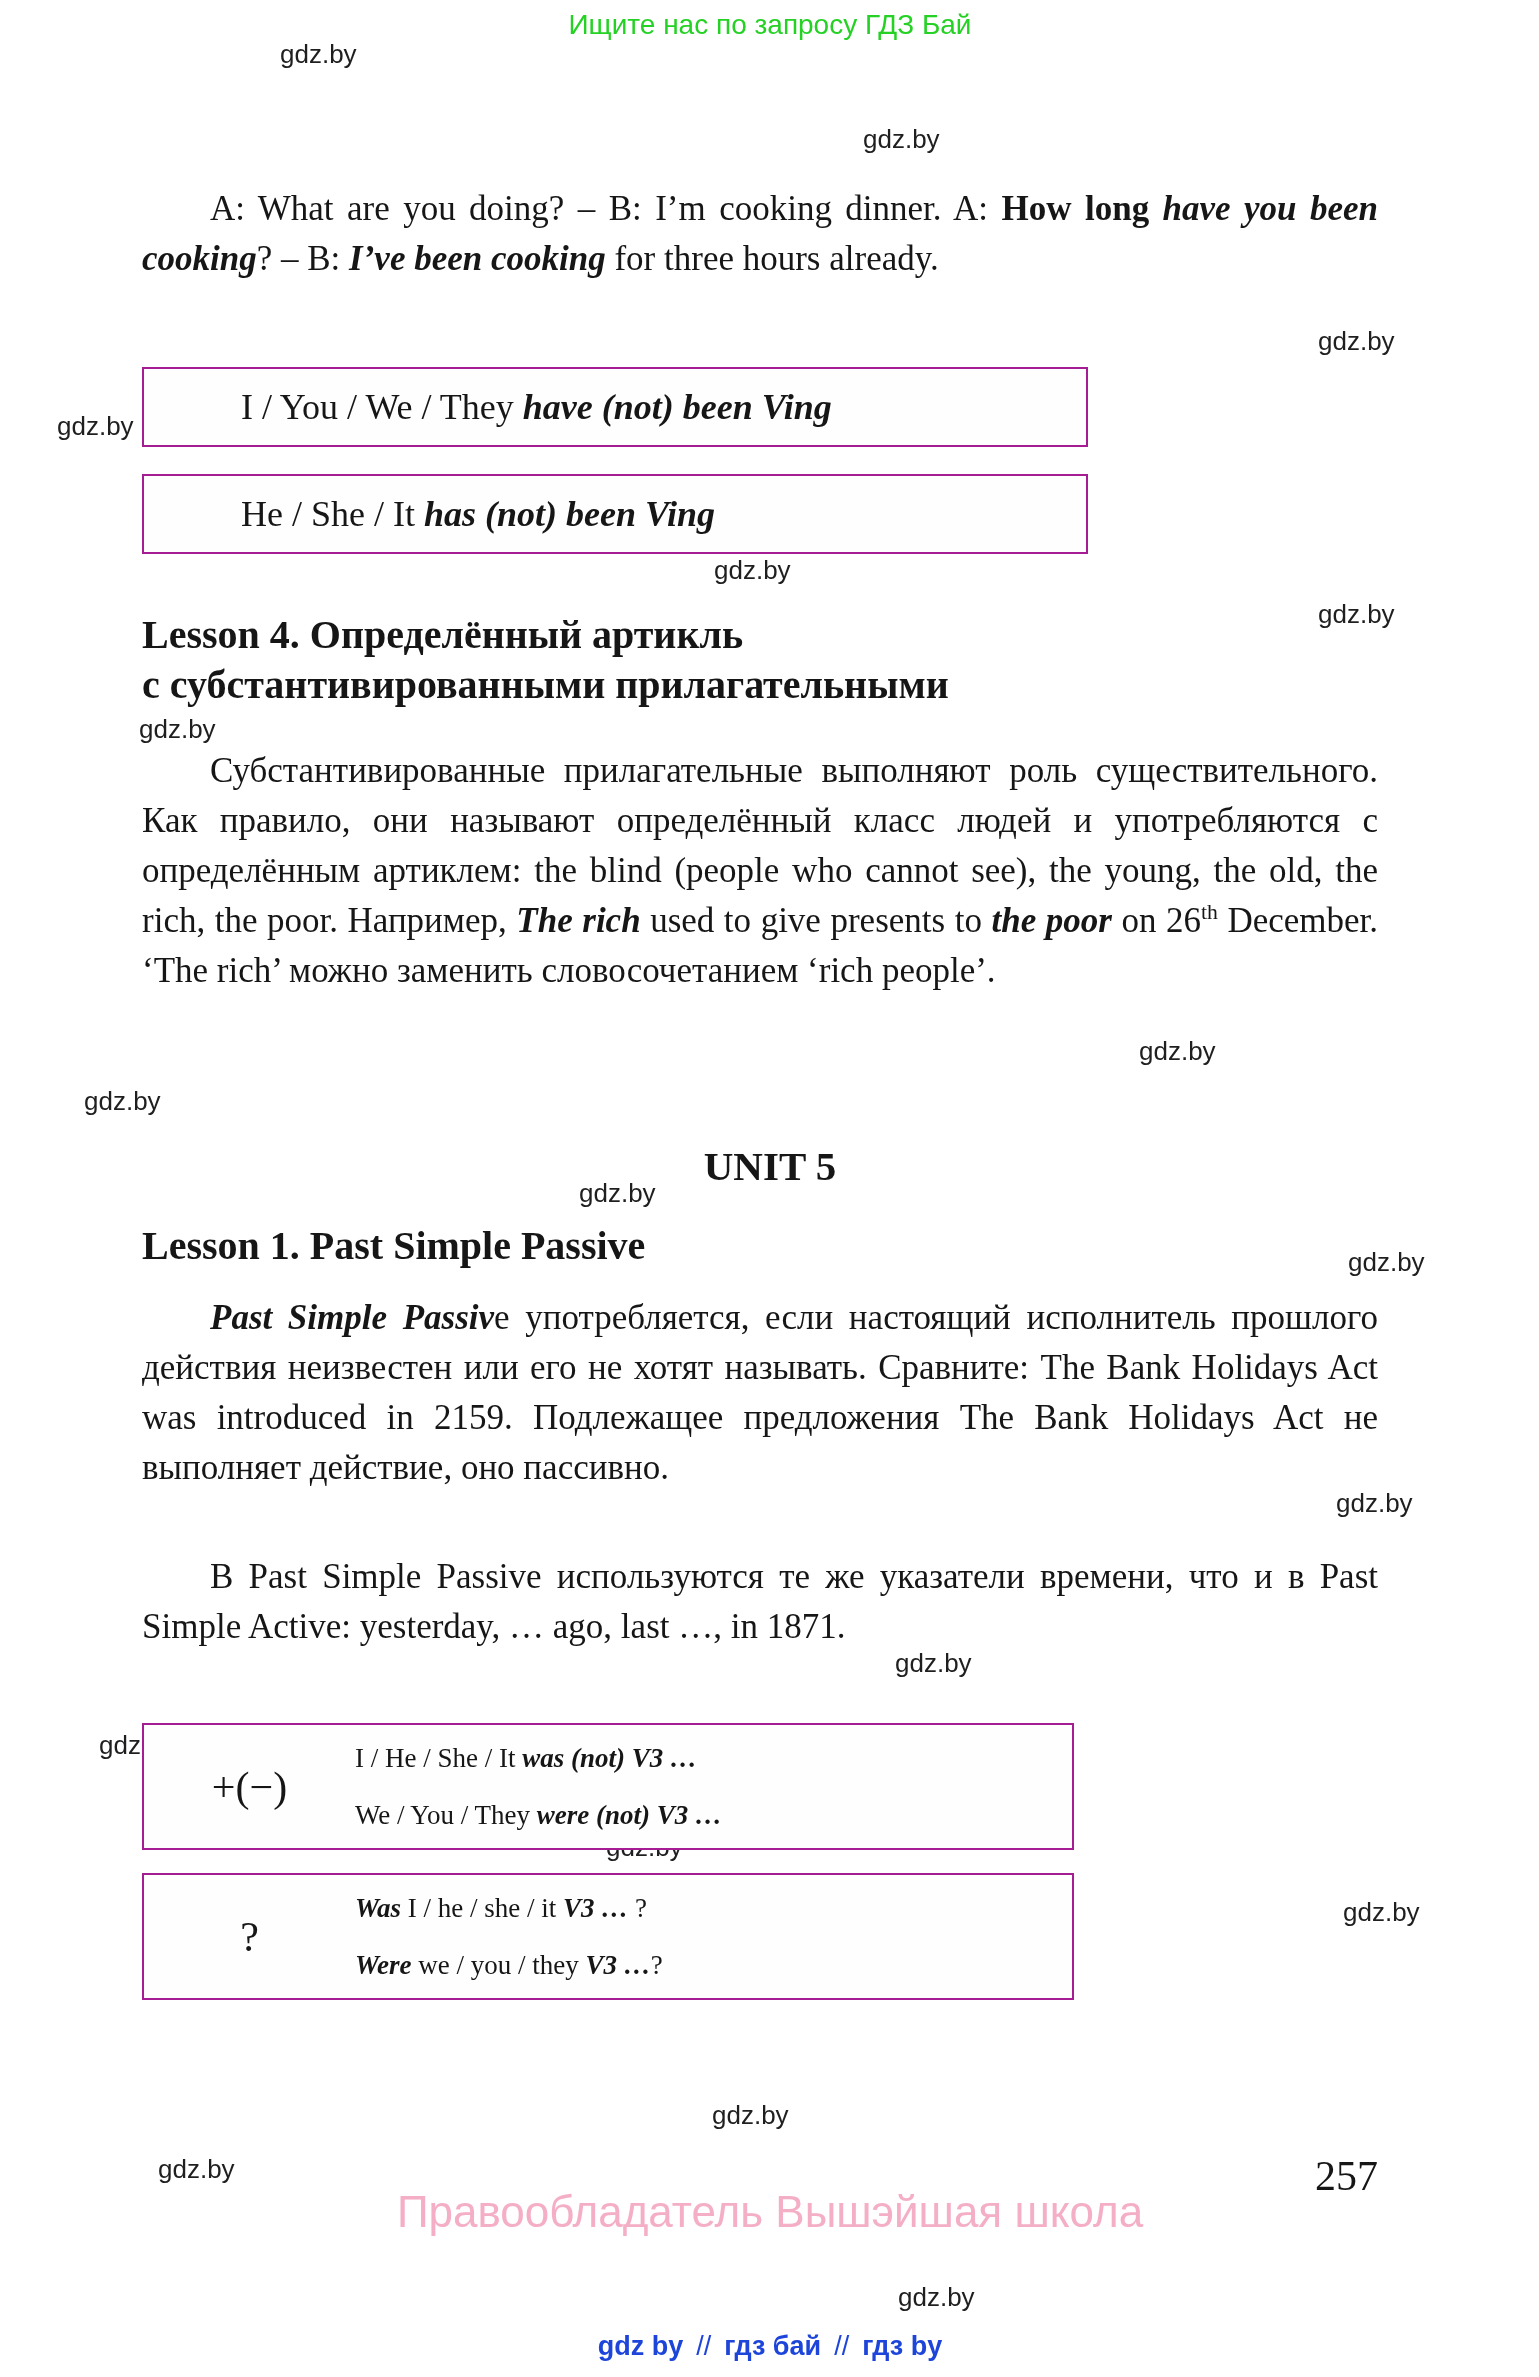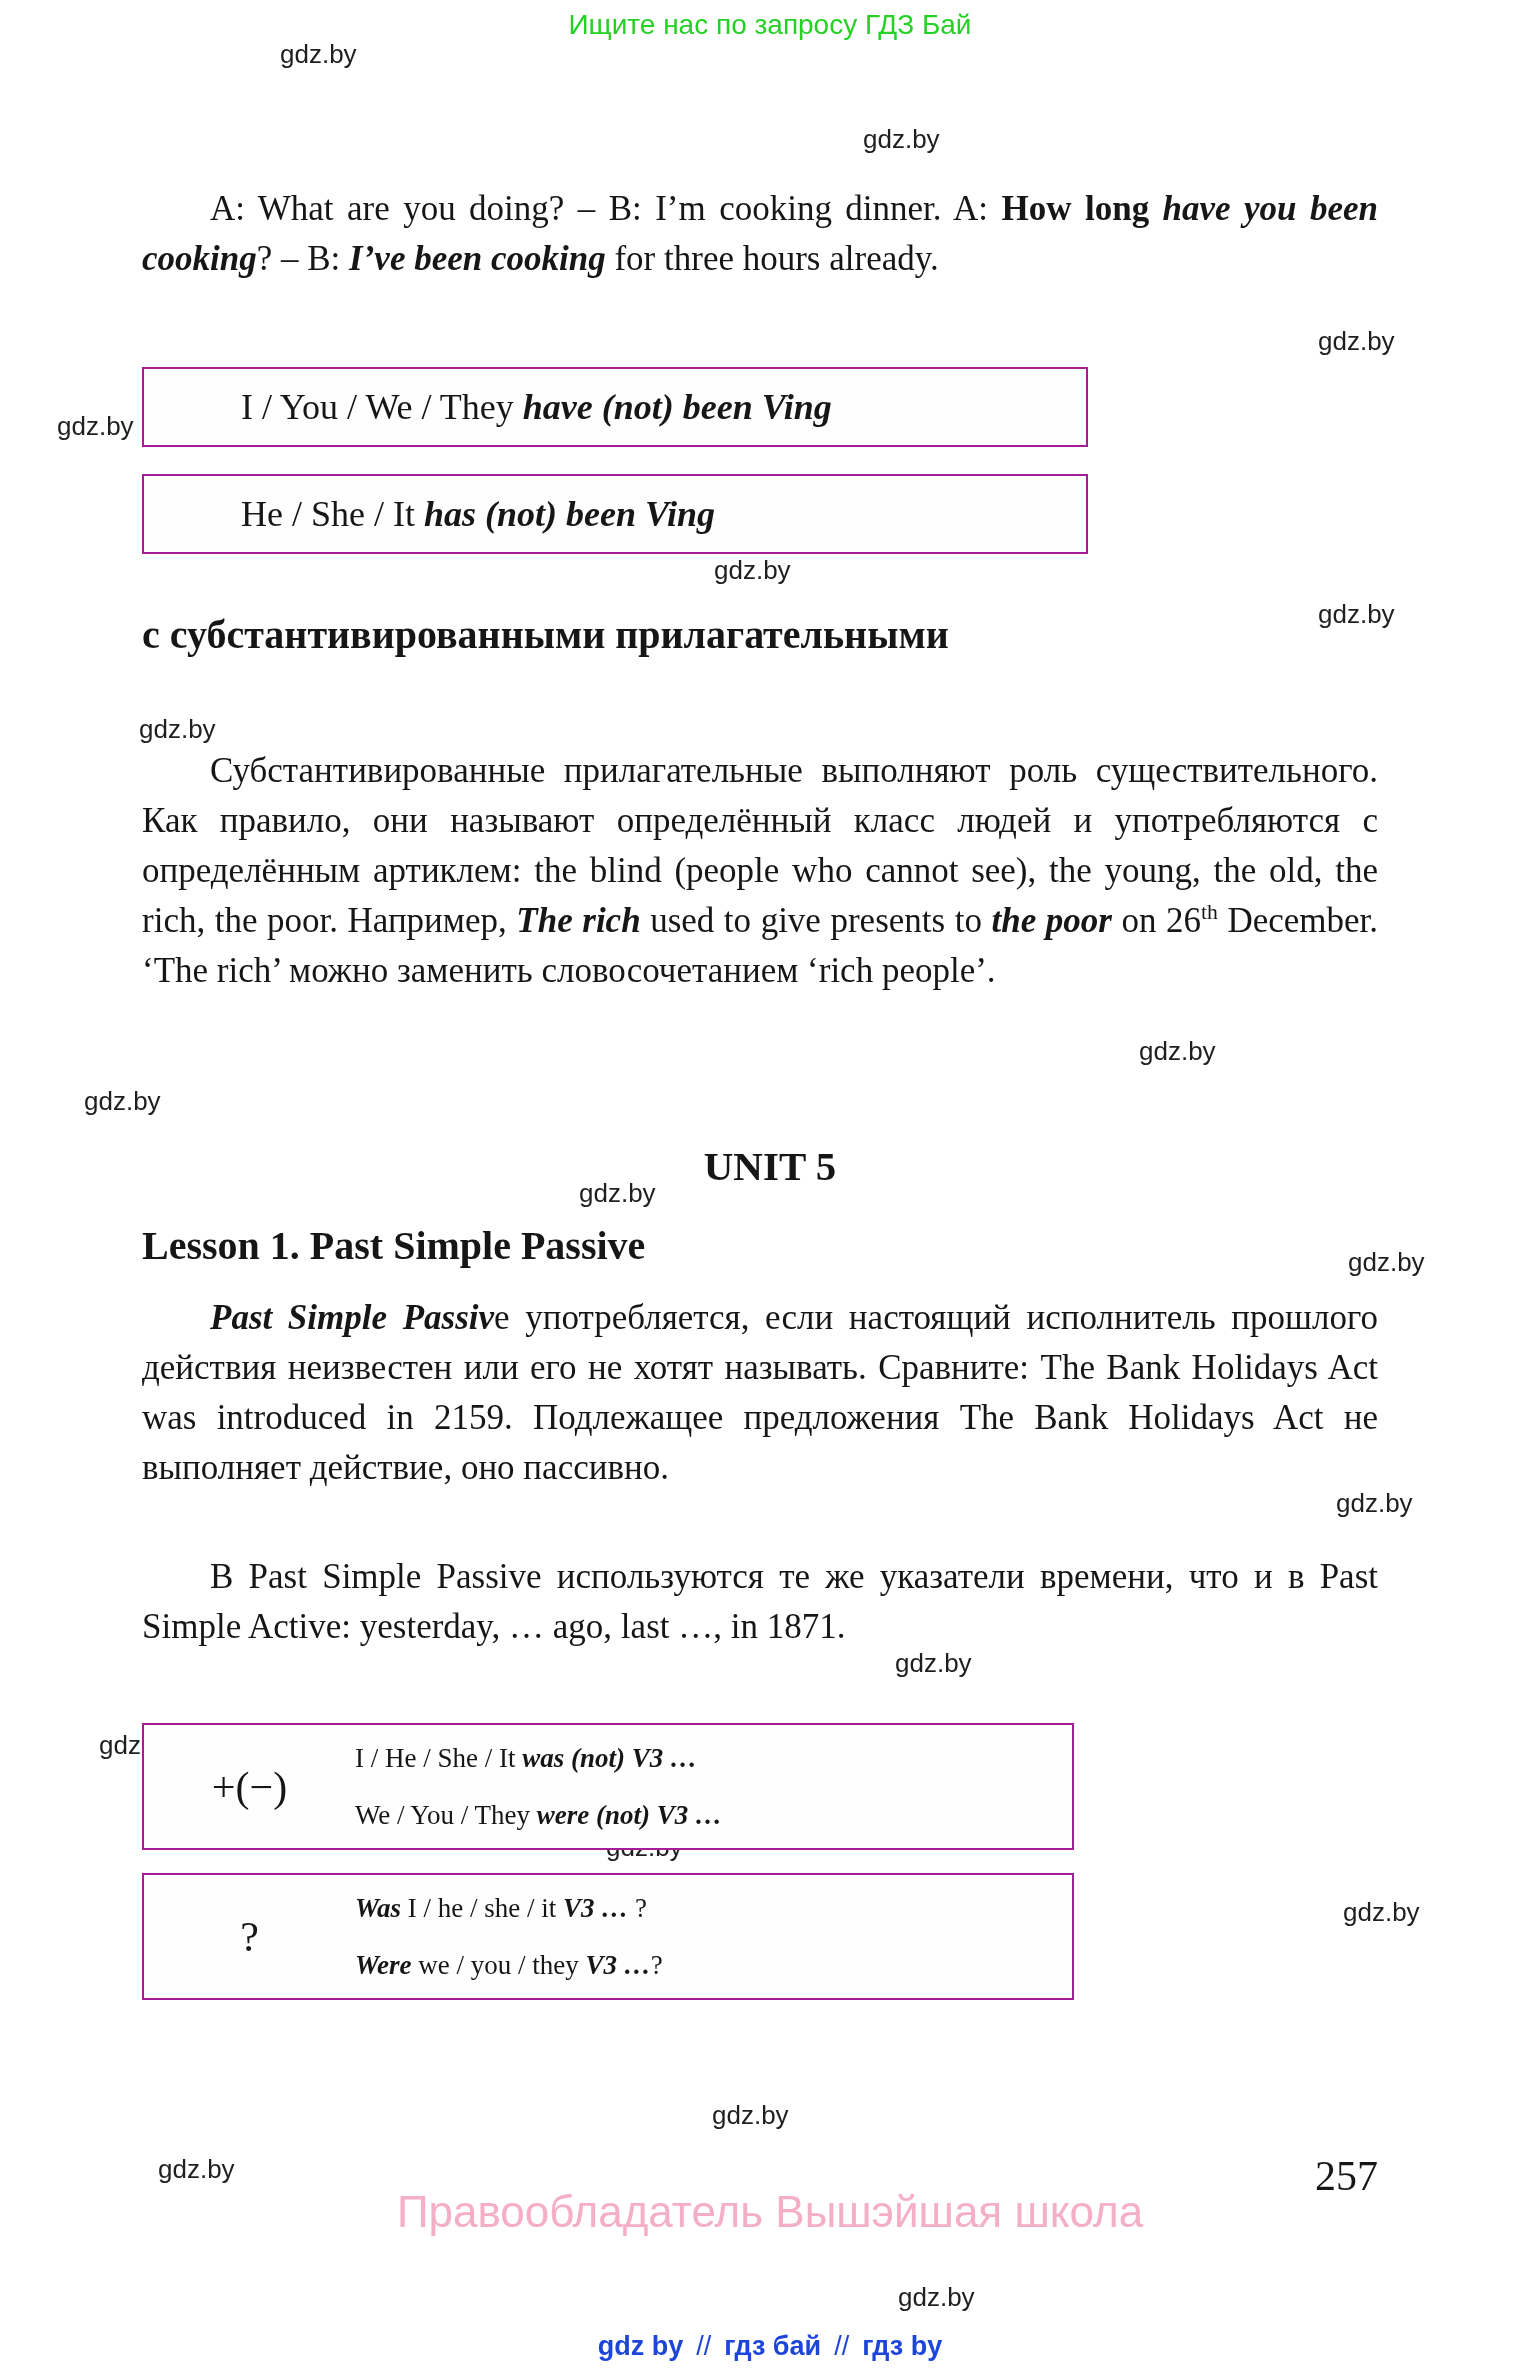--- a/index.html
+++ b/index.html
@@ -112,20 +112,21 @@
 
   <div class="gbox rbox" style="top:367px;">
     <div><span>I / You / We / They </span><span class="bi">have (not) been Ving</span></div>
   </div>
 
   <div class="gbox rbox" style="top:474px;">
     <div><span>He / She / It </span><span class="bi">has (not) been Ving</span></div>
   </div>
 
   <h2 class="heading" style="top:610px;">
+    <div>Lesson 4. Определённый артикль</div>
     <div>с субстантивированными прилагательными</div>
   </h2>
 
   <p class="body-par" style="top:746px;"><span>Субстантивированные прилагательные выполняют роль существительного. Как правило, они называют определённый класс людей и употребляются с определённым артиклем: the blind (people who cannot see), the young, the old, the rich, the poor. Например, </span><span class="bi">The rich</span><span> used to give presents to </span><span class="bi">the poor</span><span> on 26</span><sup>th</sup><span> December. ‘The rich’ можно заменить словосочетанием ‘rich people’.</span></p>
 
   <h1 class="unit-heading" style="top:1142px;">UNIT 5</h1>
 
   <h2 class="heading" style="top:1221px;">Lesson 1. Past Simple Passive</h2>
 
   <p class="body-par" style="top:1293px;"><span class="bi">Past Simple Passiv</span><span>е употребляется, если настоящий исполнитель прошлого действия неизвестен или его не хотят называть. Сравните: The Bank Holidays Act was introduced in 2159. Подлежащее предложения The Bank Holidays Act не выполняет действие, оно пассивно.</span></p>

